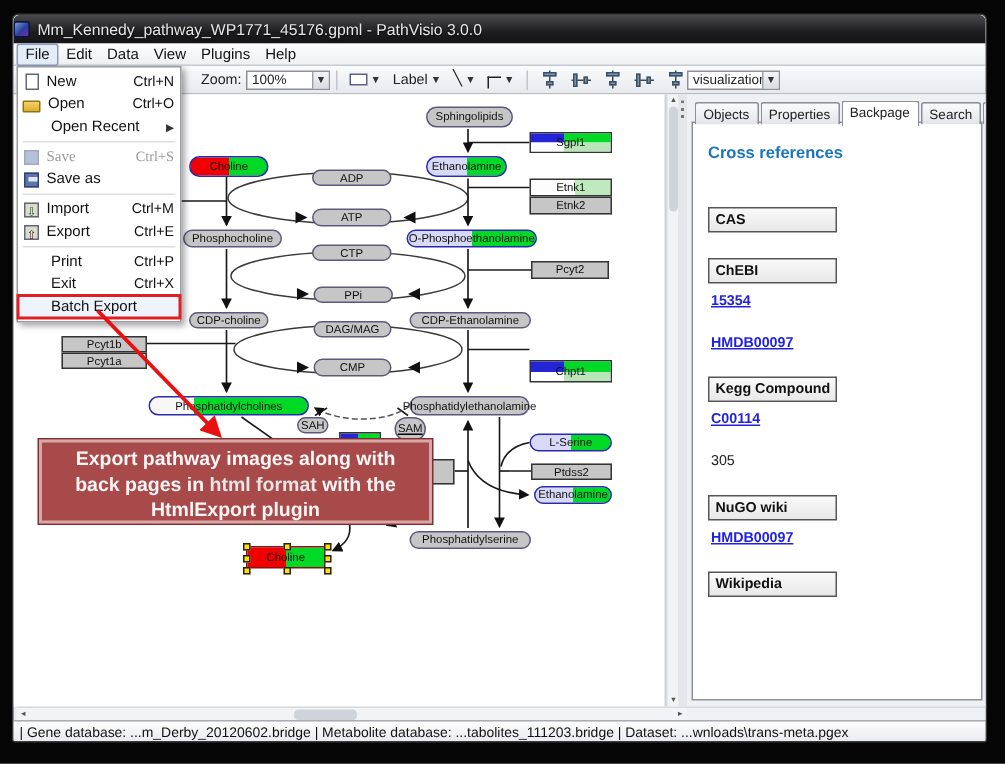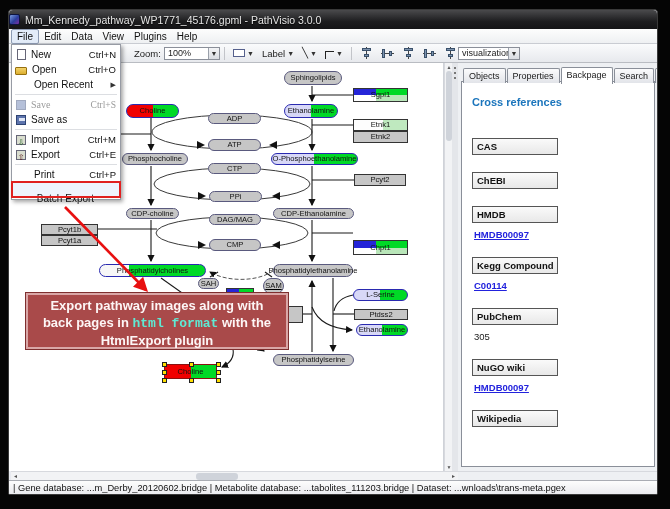--- a/index.html
+++ b/index.html
@@ -70,21 +70,21 @@
   #hscroll .sa{position:absolute;top:0;width:9px;height:9px;font-size:5px;color:#555;text-align:center;line-height:9px;}
   #hscroll2{position:absolute;left:449px;top:461px;width:201px;height:9px;background:#eef0f3;border-top:1px solid #d7d9de;}
   #statusbar{position:absolute;left:0;top:470px;width:100%;height:15px;background:linear-gradient(#fdfdfd,#e9eaee);
     border-top:1px solid #a9acb3;font-size:9.3px;color:#111;display:flex;align-items:center;padding-left:4px;white-space:nowrap;overflow:hidden;}
   
   #file-menu{position:absolute;left:2px;top:34px;width:110px;background:#fff;border:1px solid #979ba4;
     box-shadow:2px 2px 4px rgba(0,0,0,.35);z-index:50;padding:2px 0;}
   .menu-item{height:15px;display:flex;align-items:center;font-size:10px;color:#111;padding:0 4px 0 3px;position:relative;}
   .menu-item.disabled{color:#9a9a9a;font-family:Liberation Serif, serif;}
   .menu-item.disabled .menu-icon{opacity:.45;}
-  .menu-item.highlighted{outline:2px solid #e02020;outline-offset:-1px;background:#eef3fd;flex-direction:column;}
+  .menu-item.highlighted{outline:2px solid #e02020;outline-offset:-1px;background:#eef3fd;}
   .menu-icon{width:14px;height:11px;margin-right:5px;flex:0 0 auto;position:relative;}
   .menu-label{flex:1;white-space:nowrap;}
   .menu-shortcut{font-size:9.5px;color:inherit;margin-left:8px;}
   .menu-arrow{font-size:7px;color:#333;}
   .menu-sep{height:1px;background:#dcdee2;margin:2px 3px;}
   .mi-new-file{width:9px;height:11px;background:#fff;border:1px solid #667;margin-left:2px;}
   .mi-open-folder{width:12px;height:8px;background:linear-gradient(#f3d36b,#dcae2f);border:1px solid #96700f;margin-top:2px;border-radius:1px;}
   .mi-save,.mi-save-as{width:10px;height:10px;background:#5d74ad;border:1px solid #2e4373;margin-left:1px;}
   .mi-save-as::after{content:"";position:absolute;left:2px;top:2px;width:6px;height:3px;background:#dfe6f5;}
   .mi-import,.mi-export{width:10px;height:10px;background:#d9ddcf;border:1px solid #667;margin-left:1px;text-align:center;}
@@ -352,21 +352,21 @@
             <div class="handle" style="left: 24px; top: -3px;"></div>
             <div class="handle" style="left: 51px; top: -3px;"></div>
             <div class="handle" style="left: -3px; top: 5px;"></div>
             <div class="handle" style="left: 51px; top: 5px;"></div>
             <div class="handle" style="left: -3px; top: 13px;"></div>
             <div class="handle" style="left: 24px; top: 13px;"></div>
             <div class="handle" style="left: 51px; top: 13px;"></div>
           </div>
         </div>
       <div id="callout" style="background: rgb(169, 74, 74);">
-        <span>Export pathway images along with back pages in </span><span class="hl" style="color: #5eead4; font-family: Liberation Mono, monospace;">html format</span><span> with the HtmlExport plugin</span>
+        <span>Export pathway images along with back pages in </span><span class="hl" style="color: #e5e5e5;">html format</span><span> with the HtmlExport plugin</span>
       </div>
     </div>
 
     <div id="vscroll">
       <span class="sa" style="top:0;">▲</span>
       <div class="thumb"></div>
       <span class="sa" style="bottom:0;">▼</span>
     </div>
 
     <div id="splitter">
@@ -382,31 +382,30 @@
           <span class="tab">Legend</span>
         </div>
       <div id="panel-content">
         <div id="bp-heading" style="color: rgb(27, 117, 188);">Cross references</div>
         <div id="bp-sections">
             <div class="bp-section">
               <div class="bp-header">CAS</div>
             </div>
             <div class="bp-section">
               <div class="bp-header">ChEBI</div>
-            </div>
-            <div class="bp-section">
-              <div class="bp-header">HMDB</div>
+              <div class="bp-value"><span class="lnk">15354</span></div>
+            </div>
+            <div class="bp-section">
               <div class="bp-value"><span class="lnk">HMDB00097</span></div>
             </div>
             <div class="bp-section">
               <div class="bp-header">Kegg Compound</div>
               <div class="bp-value"><span class="lnk">C00114</span></div>
             </div>
             <div class="bp-section">
-              <div class="bp-header">PubChem</div>
               <div class="bp-value"><span class="plain">305</span></div>
             </div>
             <div class="bp-section">
               <div class="bp-header">NuGO wiki</div>
               <div class="bp-value"><span class="lnk">HMDB00097</span></div>
             </div>
             <div class="bp-section">
               <div class="bp-header">Wikipedia</div>
             </div>
           </div>
@@ -463,20 +462,25 @@
       <div class="menu-item">
         <span class="menu-icon mi-export"></span>
         <span class="menu-label">Export</span>
         <span class="menu-shortcut">Ctrl+E</span>
       </div>
       <div class="menu-sep"></div>
       <div class="menu-item">
         <span class="menu-icon"></span>
         <span class="menu-label">Print</span>
         <span class="menu-shortcut">Ctrl+P</span>
+      </div>
+      <div class="menu-item">
+        <span class="menu-icon"></span>
+        <span class="menu-label">Exit</span>
+        <span class="menu-shortcut">Ctrl+X</span>
       </div>
       <div class="menu-item highlighted">
         <span class="menu-icon"></span>
         <span class="menu-label">Batch Export</span>
         <span class="menu-shortcut"></span>
       </div>
     </div>
 </div>
 
 <svg id="overlay-svg" width="670" height="509">

